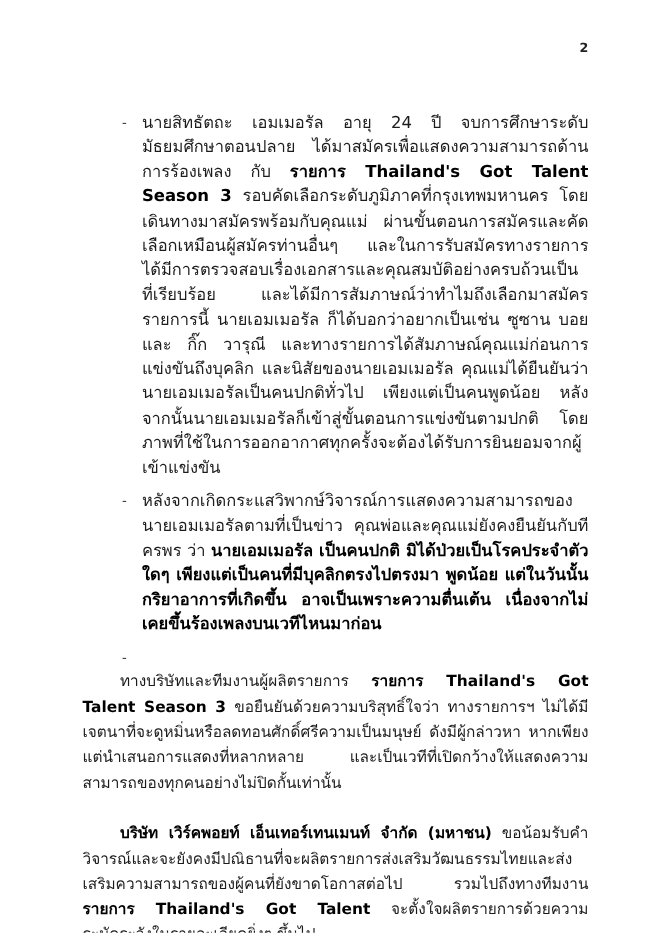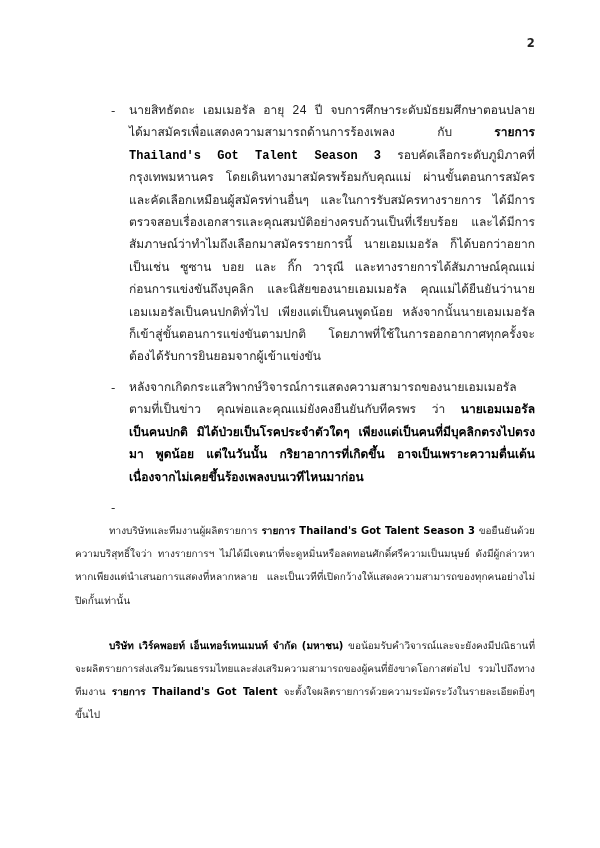--- a/index.html
+++ b/index.html
@@ -58,34 +58,33 @@
   }
   .bullet-marker {
     position: absolute;
     left: 36px;
     top: 0;
     font-size: 12px;
     line-height: 22.4px;
     color: #333;
   }
   .para-text {
-    font-size: 12px;
+    font-size: 15px;
     line-height: 22.4px;
     text-align: justify;
     text-justify: inter-word;
     word-spacing: 0.2px;
     color: #1c1c1c;
     margin: 0;
-    font-family: Liberation Mono, monospace;
   }
 
   
   .body-para {
     margin: 0 0 0 0;
-    font-size: 10px;
+    font-size: 14px;
     line-height: 23.2px;
     text-align: justify;
     color: #1c1c1c;
     text-indent: 34px;
   }
   .spacer-md { height: 22px; }
 
   b, .bold { font-weight: bold; color: #000; }
 
   

